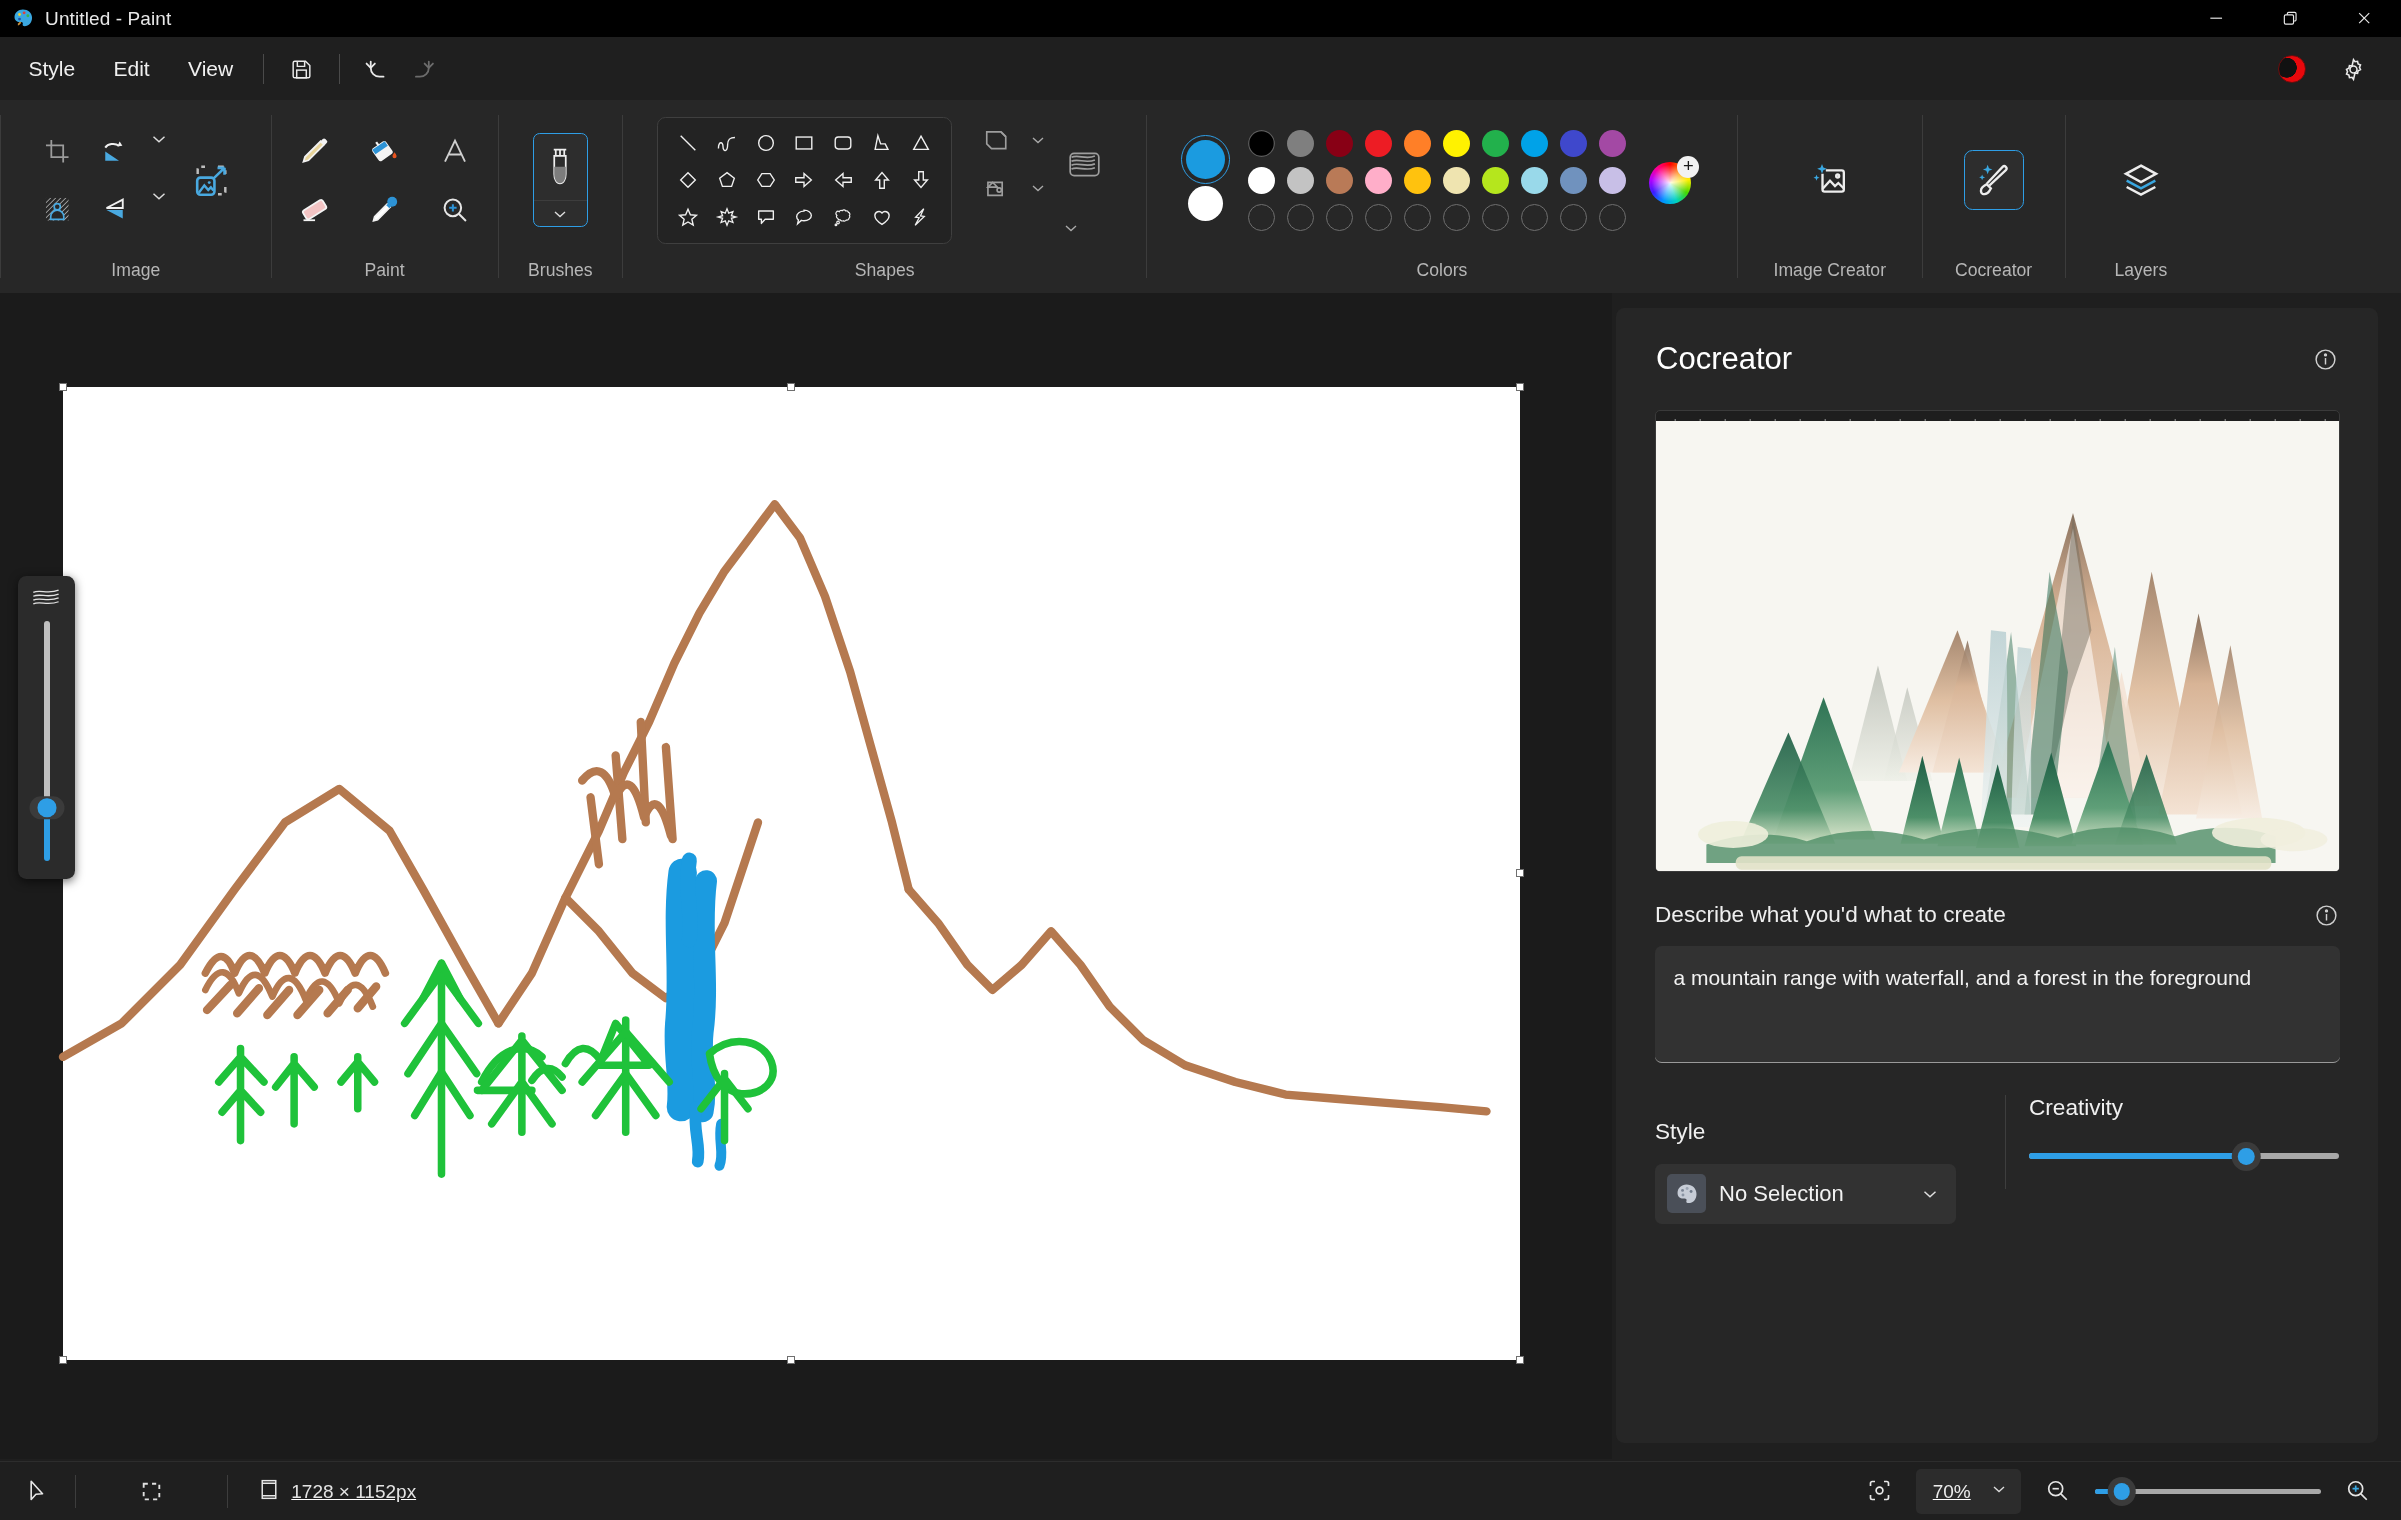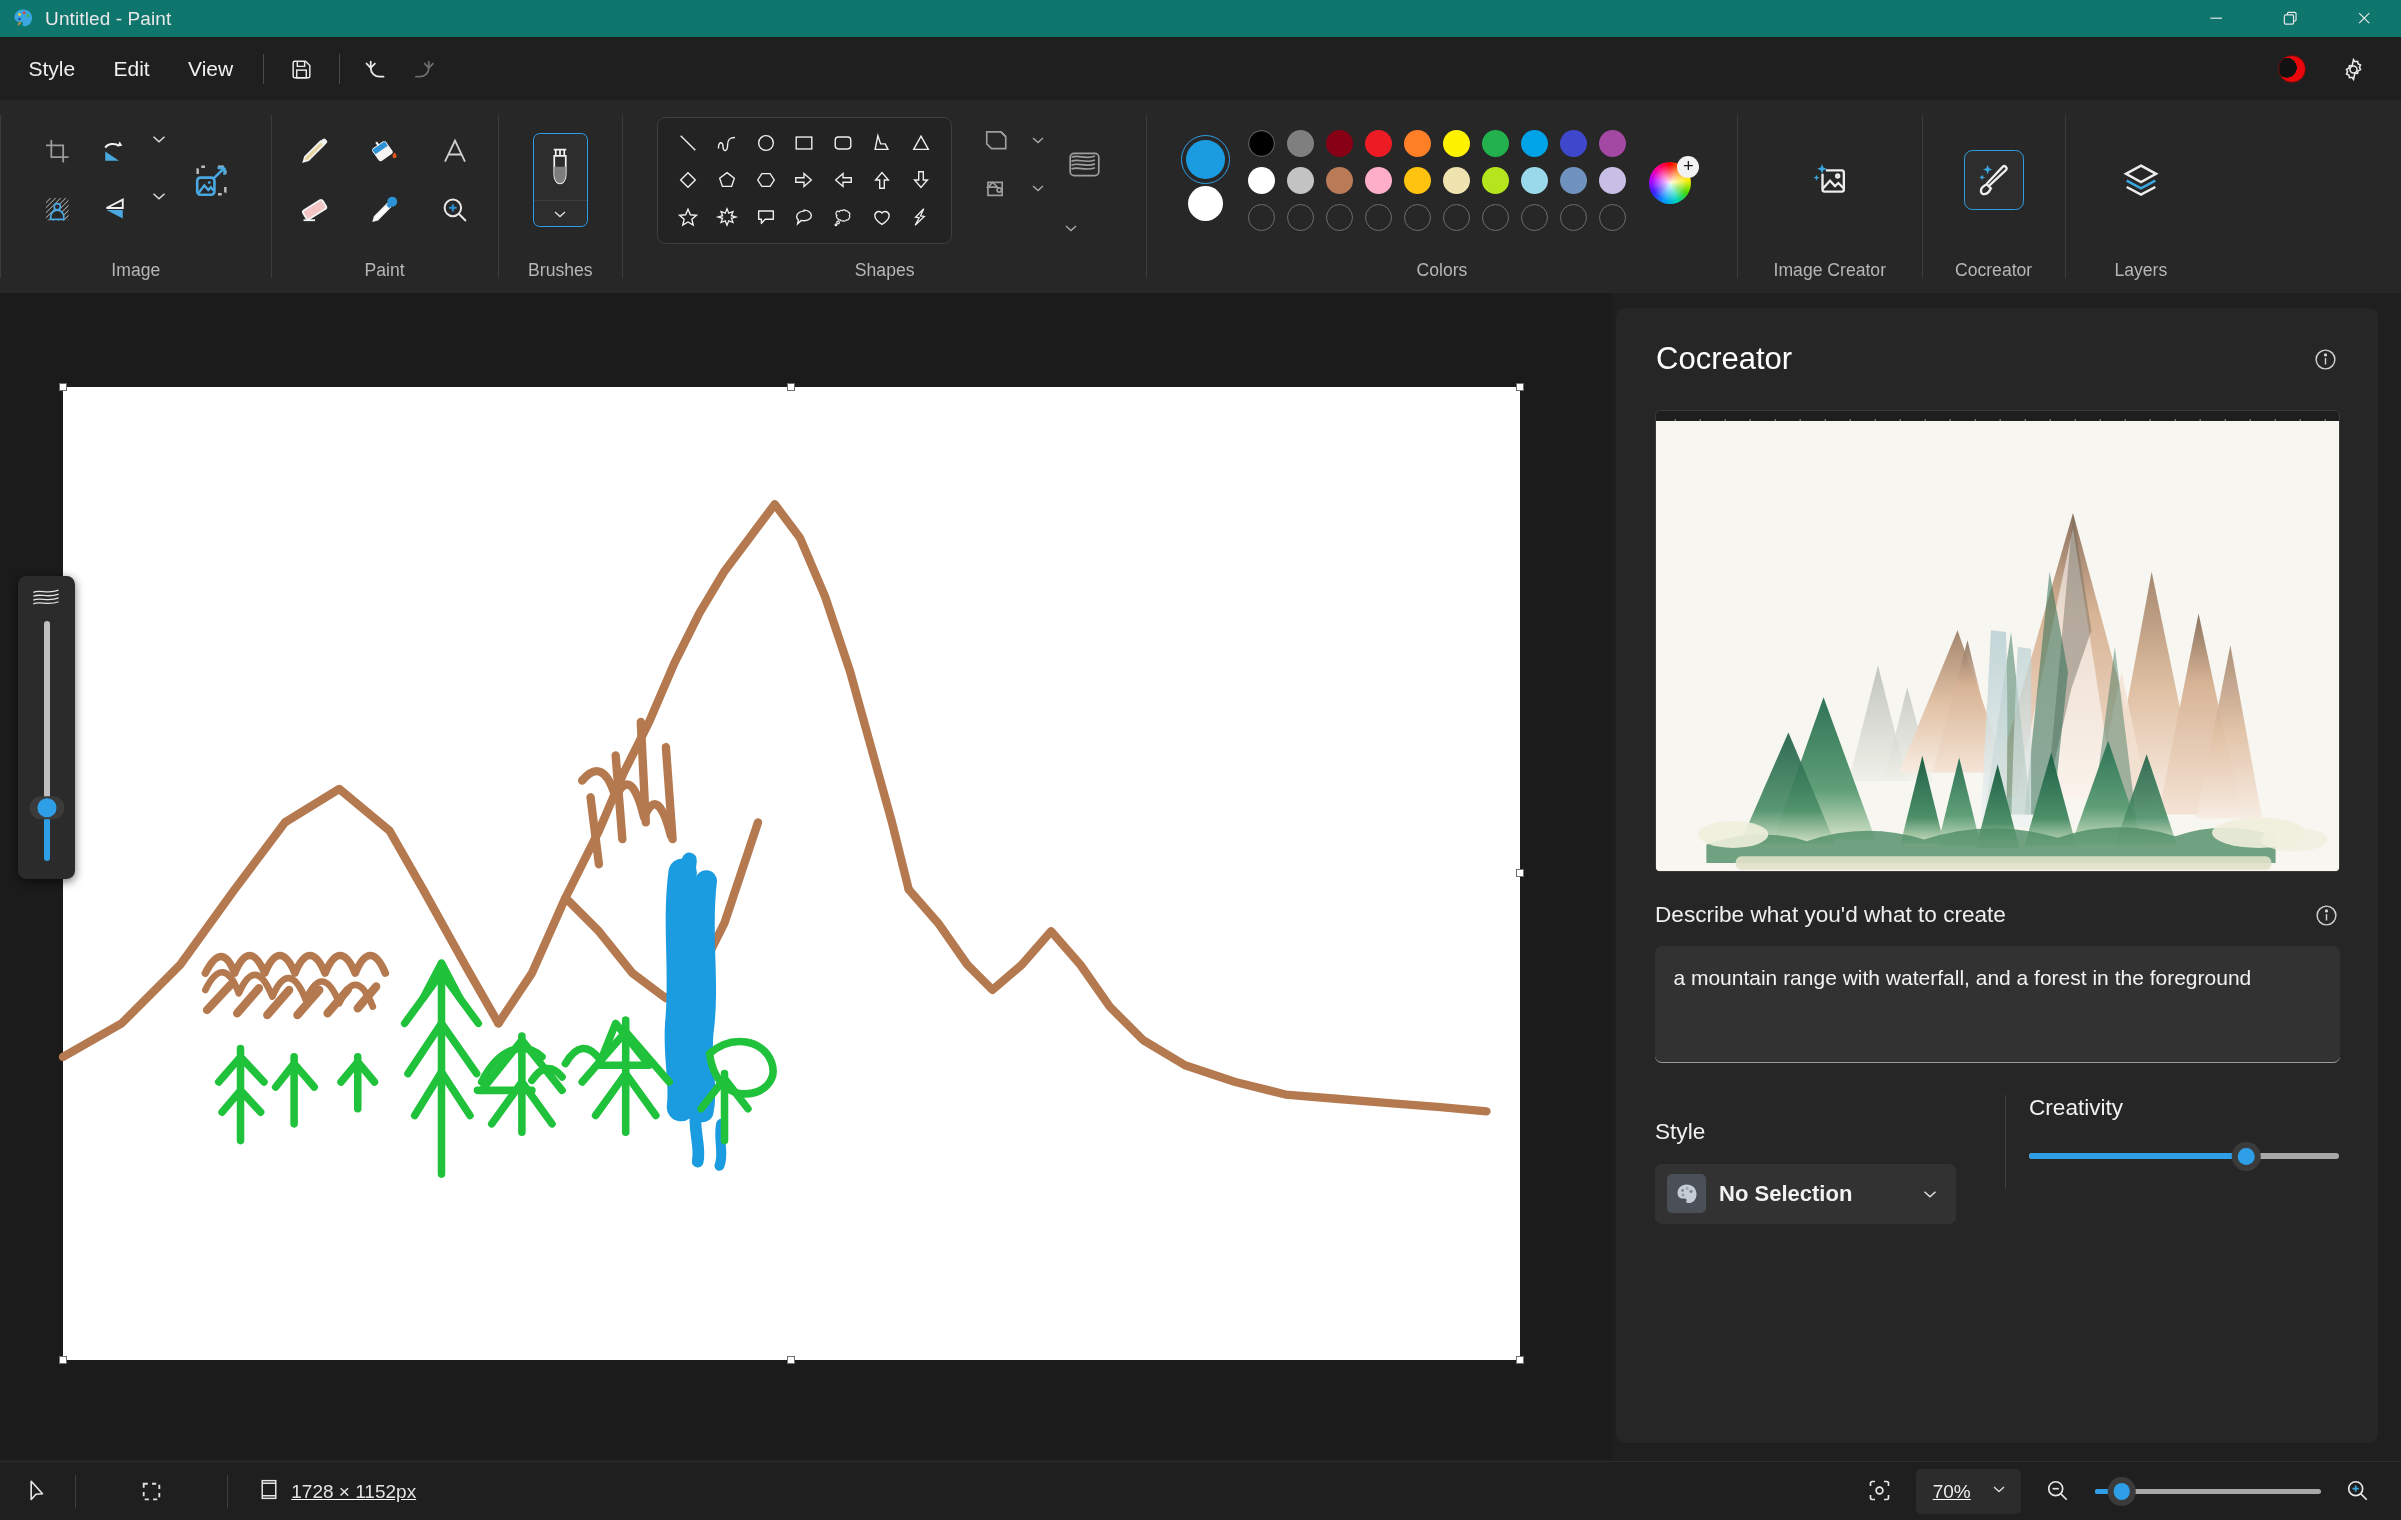--- a/index.html
+++ b/index.html
@@ -8,21 +8,21 @@
     background: #1c1c1c;
     font-family: "Liberation Sans", sans-serif;
     color: #fff;
     overflow: hidden;
   }
   .app { position: relative; width: 2401px; height: 1521px; background: #1f1f1f; }
 
   
   .titlebar {
     position: absolute; top: 0; left: 0; width: 2401px; height: 37px;
-    background: #0f766e; display: flex; align-items: center;
+    background: #000000; display: flex; align-items: center;
   }
   .app-icon { margin-left: 11.7px; width: 23.4px; height: 23.4px; position: relative; }
   .title-text { margin-left: 10px; font-size: 19px; color: #e8e8e8; letter-spacing: 0.1px; }
   .win-ctrls { position: absolute; right: 0; top: 0; height: 37px; display: flex; }
   .win-btn {
     width: 74px; height: 37px; display: flex; align-items: center; justify-content: center;
     color: #e6e6e6;
   }
   .win-btn svg { display: block; }
 
@@ -163,21 +163,21 @@
     border-radius: 6.7px; border-bottom: 1.7px solid #9a9a9a; padding: 16.7px 18.4px;
     font-size: 21px; line-height: 1.42; color: #f2f2f2;
   }
   .controls { display: flex; margin: 32px 39px 0 39px; align-items: flex-start; }
   .ctl-left { width: 352px; margin-top: 24px; }
   .ctl-sep { width: 0.8px; height: 94px; background: #3e3e3e; margin: 0 23.4px; }
   .ctl-right { flex: 1; }
   .ctl-label { font-size: 22.6px; color: #f0f0f0; margin-bottom: 18.4px; }
   .style-select {
     width: 301px; height: 60px; background: #323232; border-radius: 6.7px;
-    display: flex; align-items: center; padding: 0 11.7px; gap: 13.4px; font-weight: bold;
+    display: flex; align-items: center; padding: 0 11.7px; gap: 13.4px;
   }
   .style-thumb {
     width: 39px; height: 39px; border-radius: 5px; background: #4a4f58;
     display: flex; align-items: center; justify-content: center;
   }
   .style-val { flex: 1; font-size: 22px; color: #f2f2f2; }
   .creativity-slider { position: relative; width: 310px; height: 33px; display: flex; align-items: center; }
   .cs-track { position: absolute; left: 0; right: 0; height: 5.9px; border-radius: 3.3px; background: #a8a8a8; }
   .cs-fill { position: absolute; left: 0; width: 70%; height: 5.9px; border-radius: 3.3px; background: #2e9ee6; }
   .cs-thumb {

